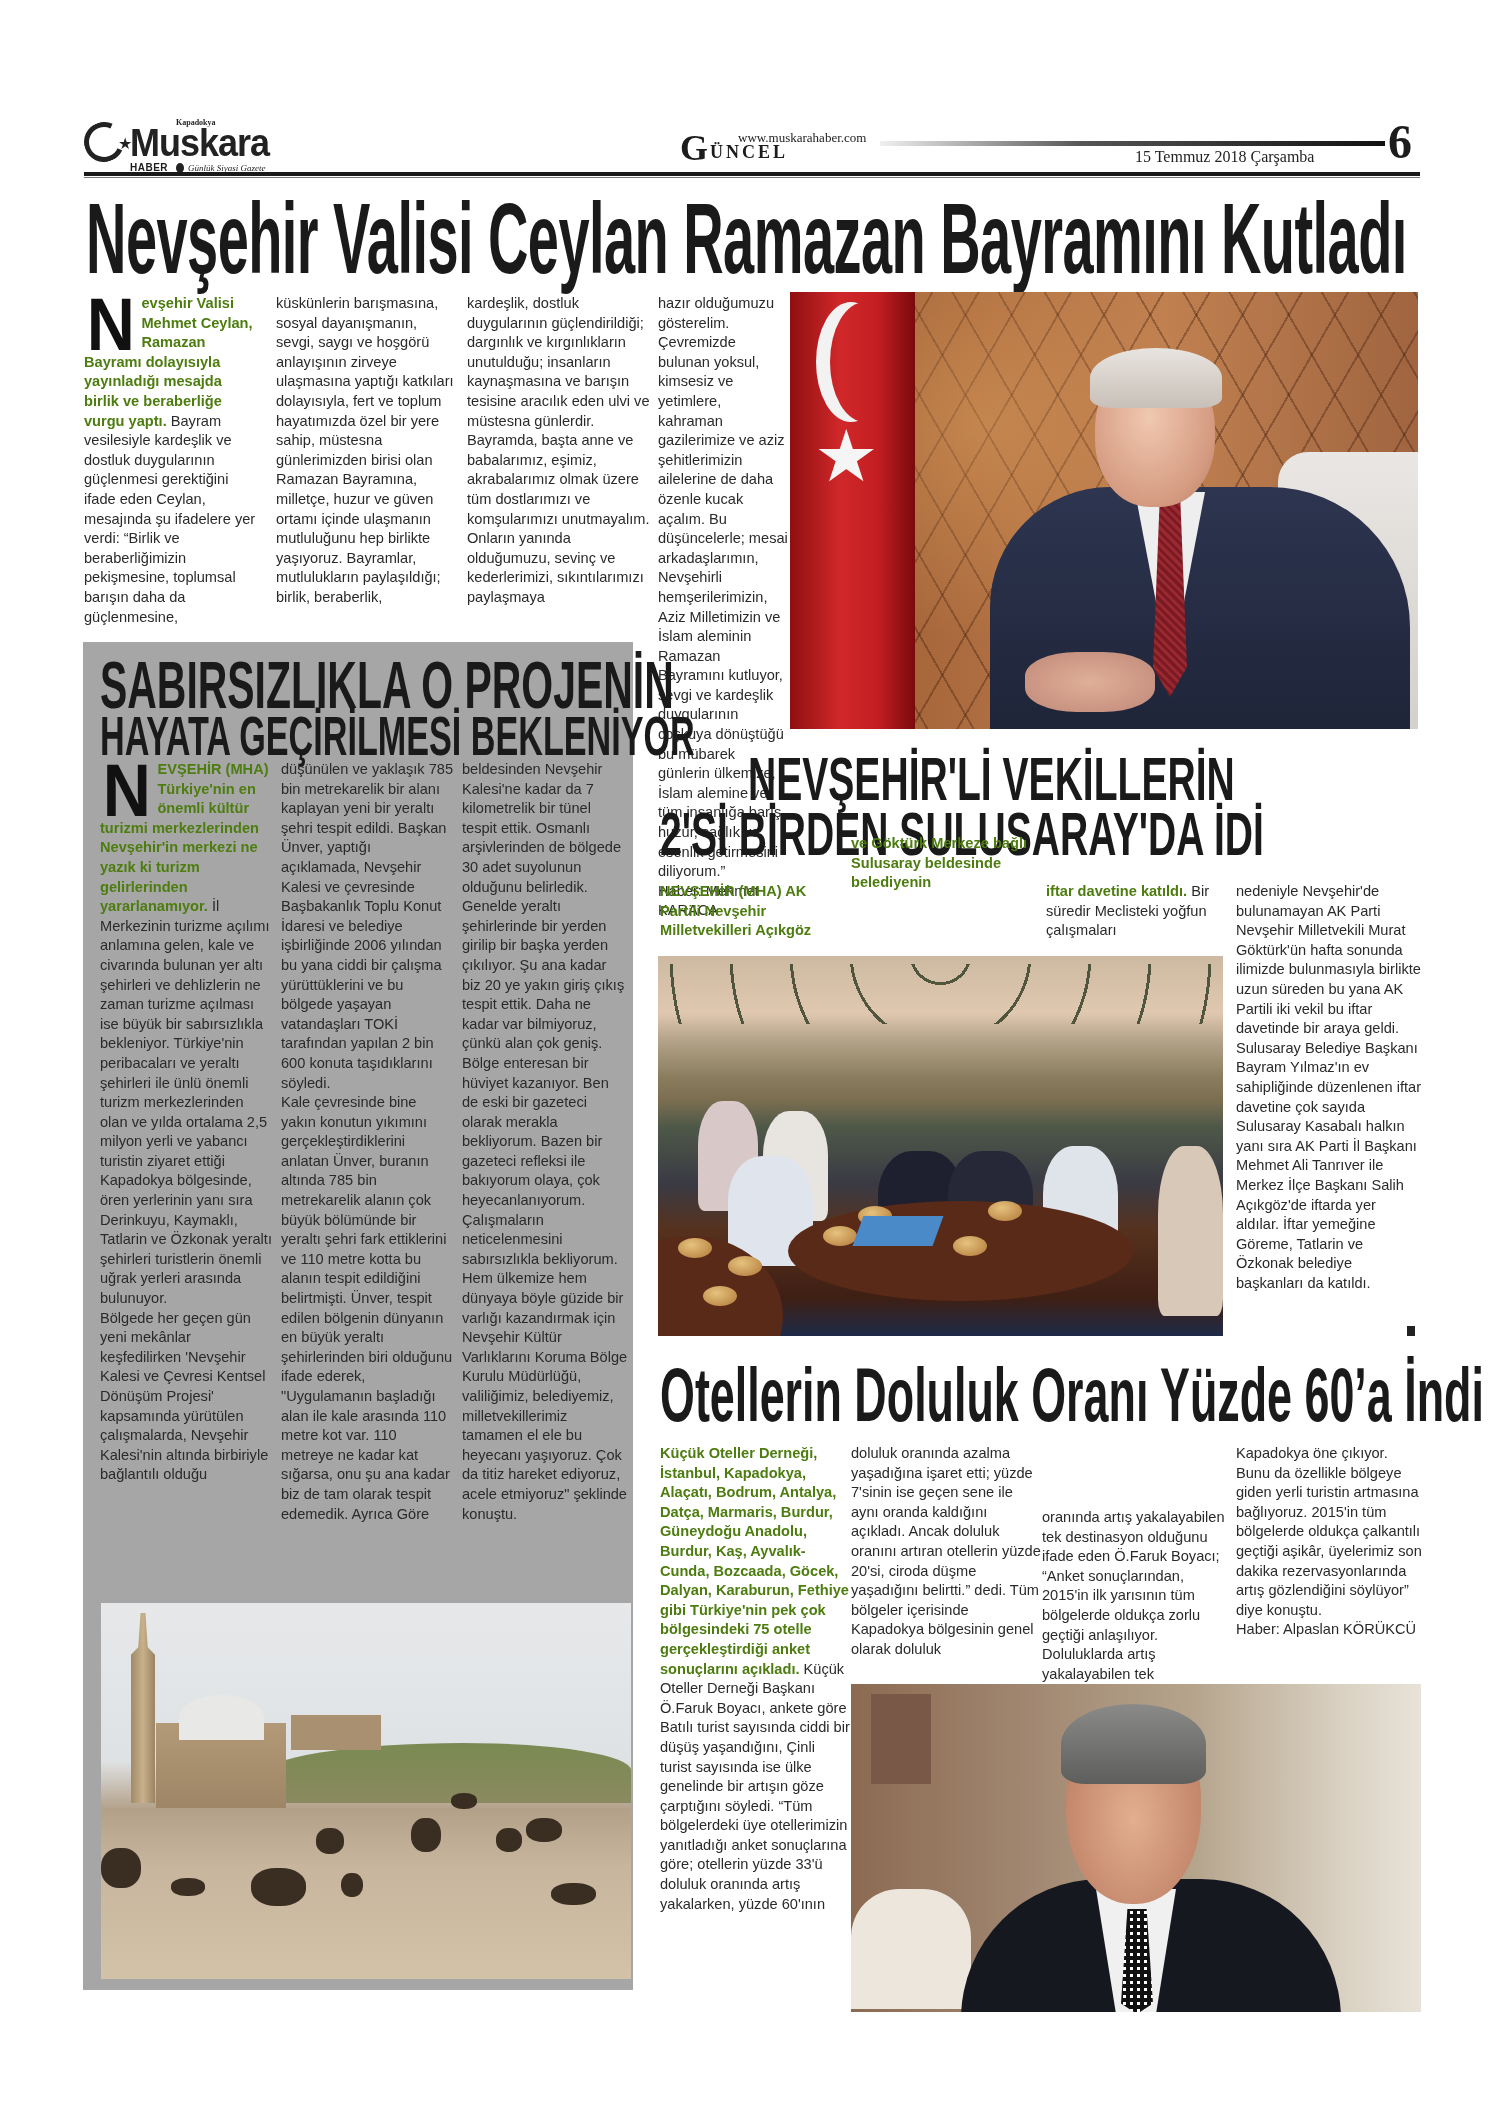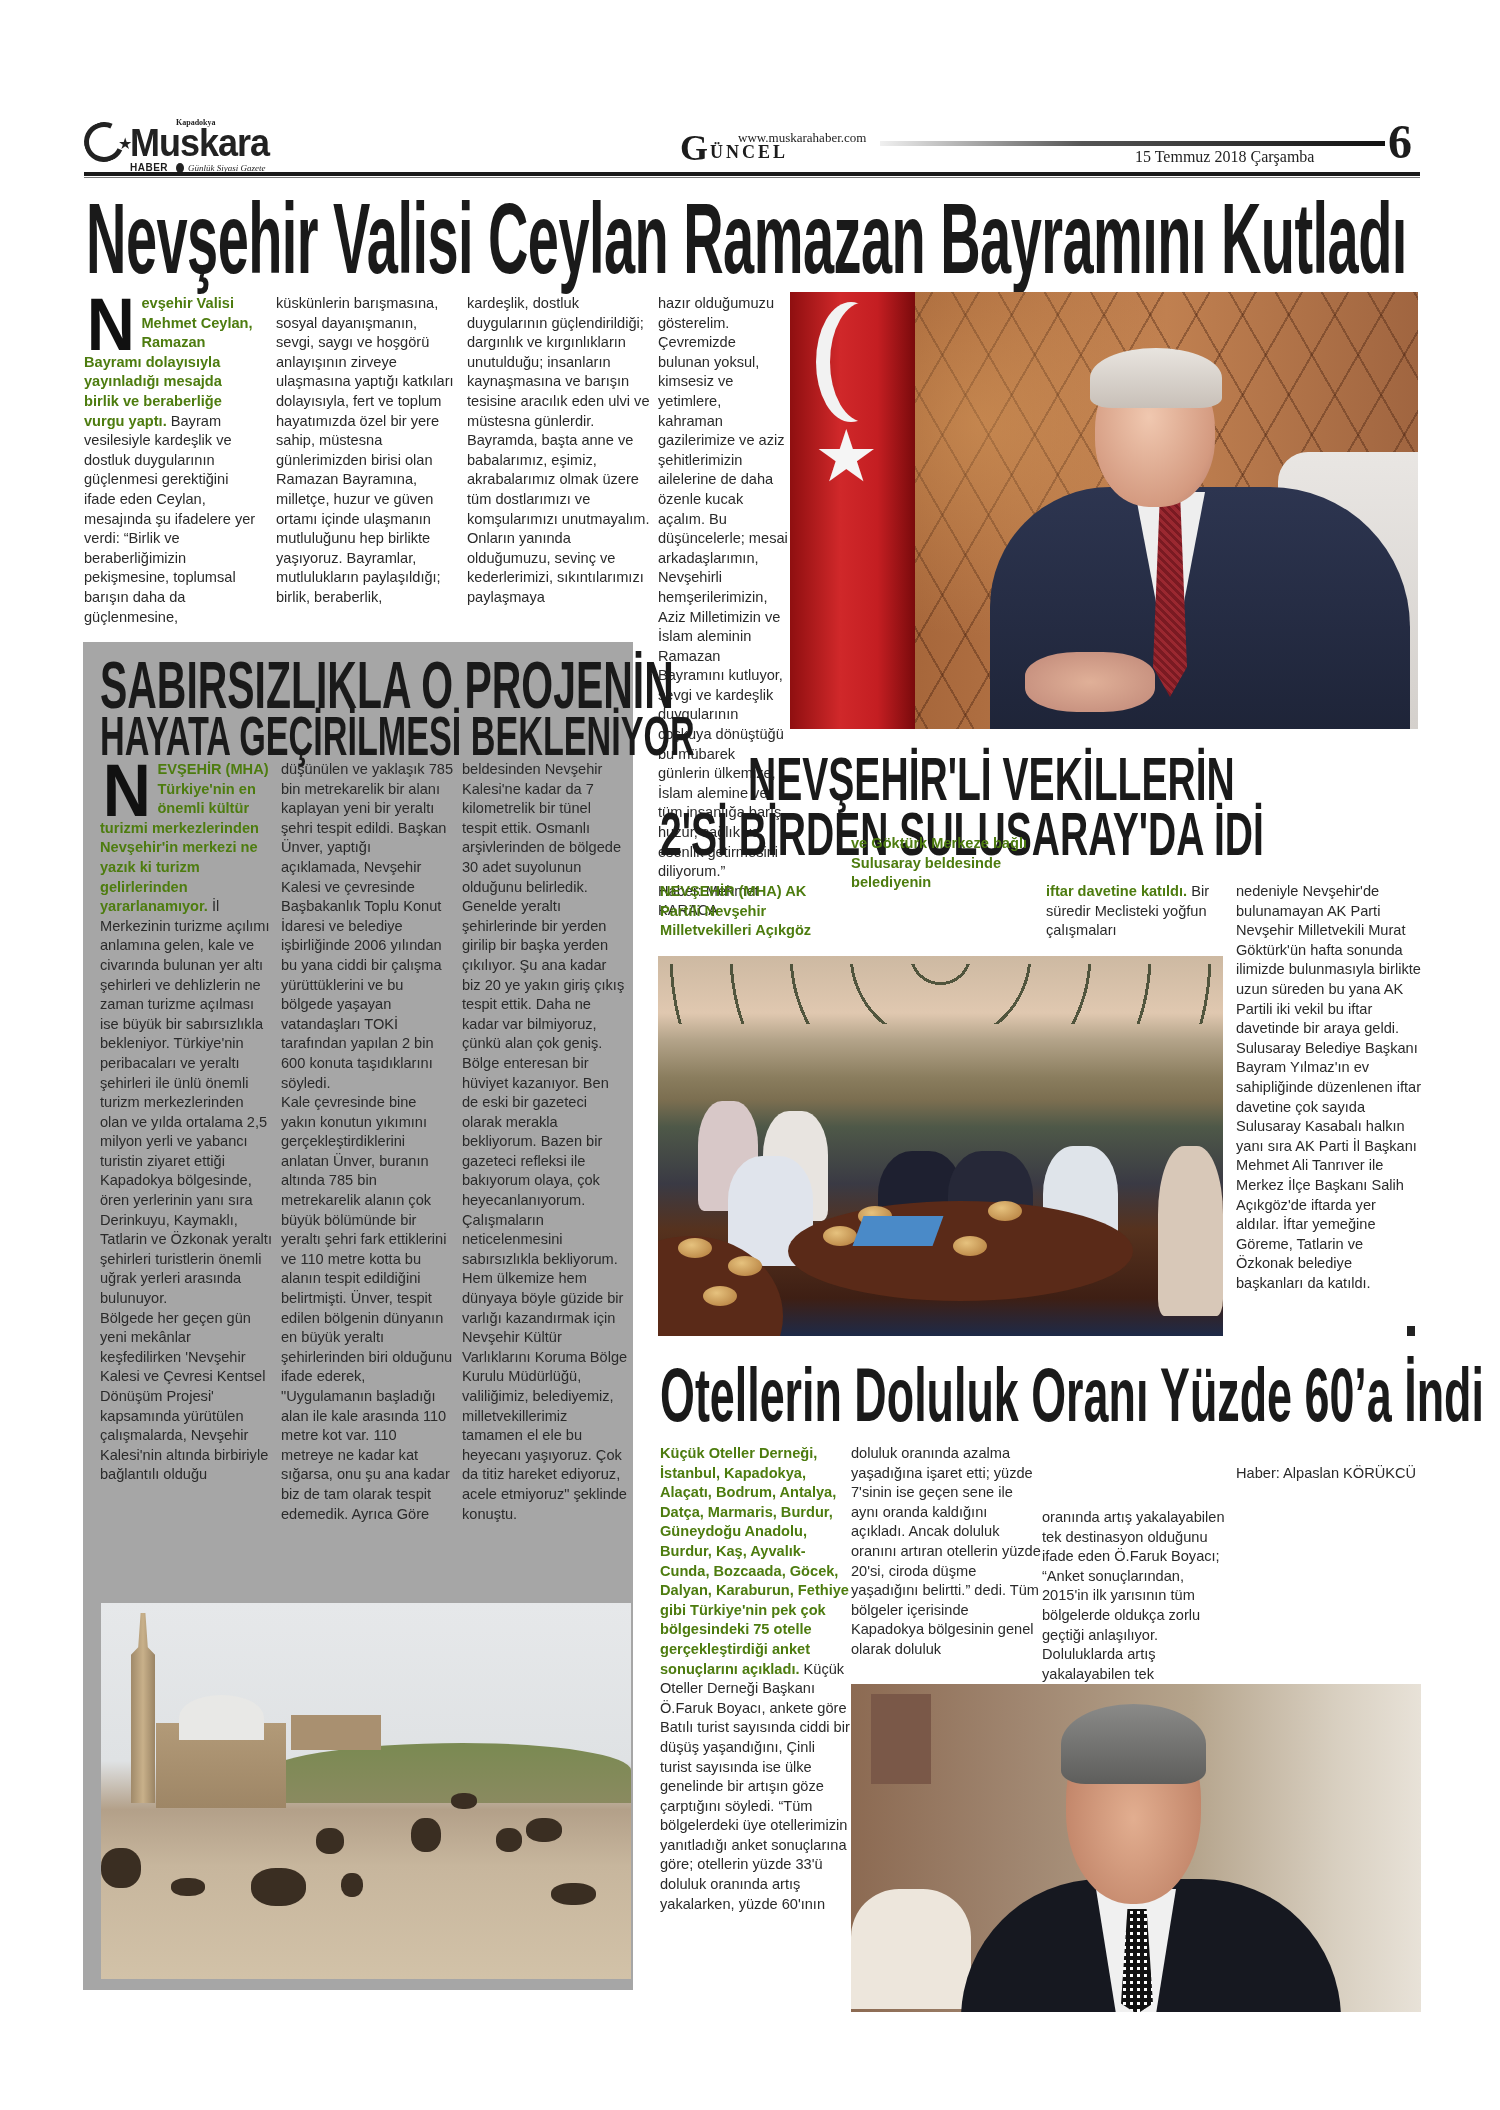--- a/index.html
+++ b/index.html
@@ -190,21 +190,21 @@
   <div style="position:absolute;left:200px;top:260px;width:80px;height:30px;background:#4a8ac8;transform:skewX(-20deg);"></div>
 </div>
 
 <div class="abs hl hl3">Otellerin Doluluk Oranı Yüzde 60’a İndi</div>
 <div class="abs col" style="left:660px;top:1444px;width:190px;">
   <b>Küçük Oteller Derneği, İstanbul, Kapadokya, Alaçatı, Bodrum, Antalya, Datça, Marmaris, Burdur, Güneydoğu Anadolu, Burdur, Kaş, Ayvalık-Cunda, Bozcaada, Göcek, Dalyan, Karaburun, Fethiye gibi Türkiye'nin pek çok bölgesindeki 75 otelle gerçekleştirdiği anket sonuçlarını açıkladı.</b><span> Küçük Oteller Derneği Başkanı Ö.Faruk Boyacı, ankete göre Batılı turist sayısında ciddi bir düşüş yaşandığını, Çinli turist sayısında ise ülke genelinde bir artışın göze çarptığını söyledi. “Tüm bölgelerdeki üye otellerimizin yanıtladığı anket sonuçlarına göre; otellerin yüzde 33'ü doluluk oranında artış yakalarken, yüzde 60'ının</span>
 </div>
 <div class="abs col" style="left:851px;top:1444px;width:190px;">doluluk oranında azalma yaşadığına işaret etti; yüzde 7'sinin ise geçen sene ile aynı oranda kaldığını açıkladı. Ancak doluluk oranını artıran otellerin yüzde 20'si, ciroda düşme yaşadığını belirtti.” dedi. Tüm bölgeler içerisinde Kapadokya bölgesinin genel olarak doluluk</div>
 <div class="abs col" style="left:1042px;top:1508px;width:190px;">oranında artış yakalayabilen tek destinasyon olduğunu ifade eden Ö.Faruk Boyacı; “Anket sonuçlarından, 2015'in ilk yarısının tüm bölgelerde oldukça zorlu geçtiği anlaşılıyor. Doluluklarda artış yakalayabilen tek destinasyon olarak</div>
 <div class="abs col" style="left:1236px;top:1444px;width:186px;">
-  <br>
+  <span>Kapadokya öne çıkıyor. Bunu da özellikle bölgeye giden yerli turistin artmasına bağlıyoruz. 2015'in tüm bölgelerde oldukça çalkantılı geçtiği aşikâr, üyelerimiz son dakika rezervasyonlarında artış gözlendiğini söylüyor” diye konuştu.</span><br>
   <span>Haber: Alpaslan KÖRÜKCÜ</span>
 </div>
 
 <div class="abs pic photo4">
   <div style="position:absolute;left:20px;top:10px;width:60px;height:90px;background:#7a5848;"></div>
   <div style="position:absolute;left:0;top:205px;width:120px;height:120px;background:#ede6dc;border-radius:40% 40% 0 0;"></div>
   <div class="p4-suit"></div>
   <div class="p4-shirt"></div>
   <div class="p4-tie"></div>
   <div class="p4-head"></div>

